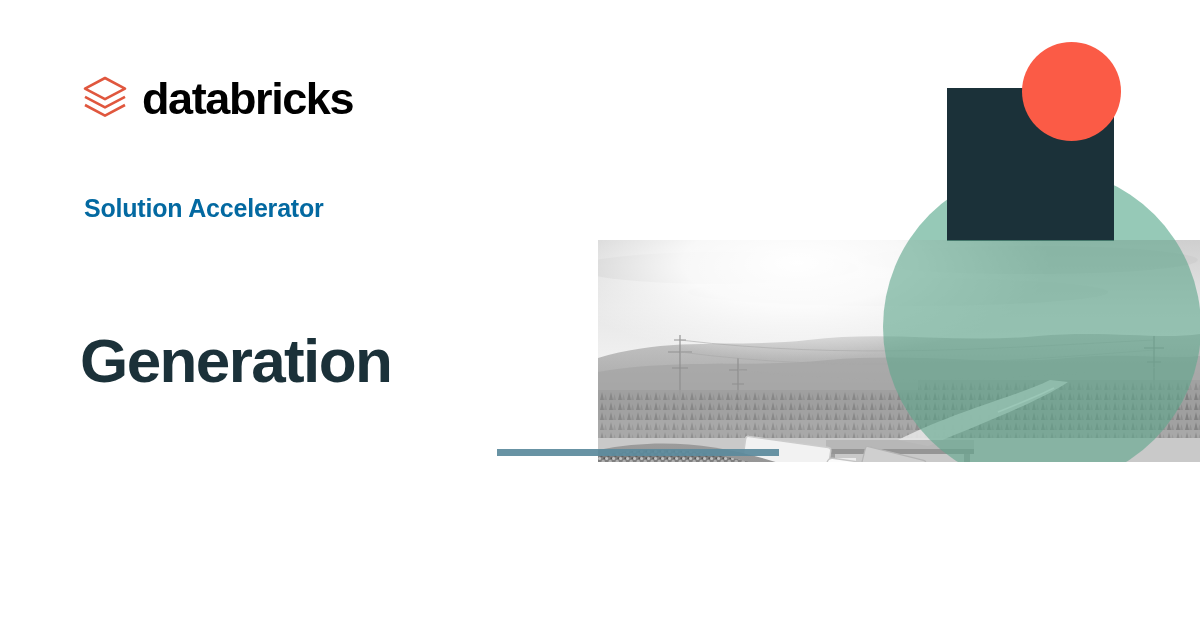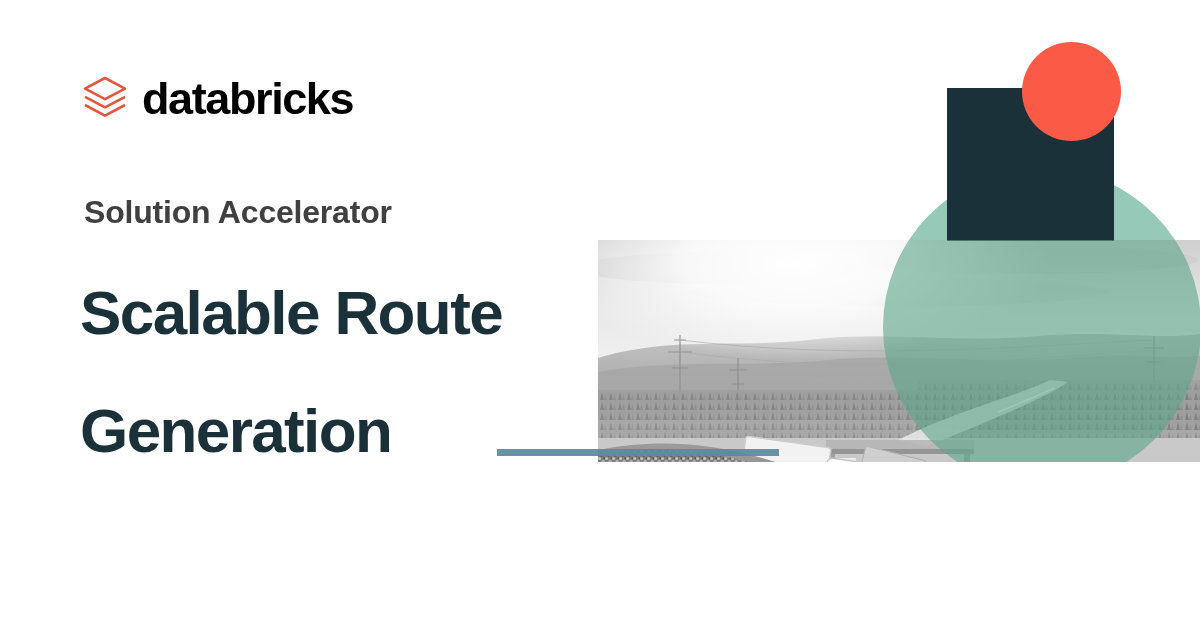--- a/index.html
+++ b/index.html
@@ -139,24 +139,24 @@
     letter-spacing: -1.4px;
     color: #000000;
     white-space: nowrap;
   }
 
   
   .eyebrow {
     position: absolute;
     left: 84px;
     top: 193px;
-    font-size: 32px;
+    font-size: 25px;
     line-height: 1.2;
     font-weight: 700;
-    color: #404040;
+    color: #0369a1;
     letter-spacing: -0.2px;
     z-index: 10;
     white-space: nowrap;
   }
   .headline {
     position: absolute;
     left: 80px;
     top: 236px;
     width: 470px;
     font-size: 62px;
@@ -356,17 +356,16 @@
           <polyline points="3,31 23,41.6 43,31"></polyline>
         </g>
       </svg>
     </span>
     <span class="logo-word">databricks</span>
   </div>
 
   <div class="eyebrow">Solution Accelerator</div>
 
   <h1 class="headline">
-    <span class="l1">Scalable Route</span>
     <span class="l2">Generation</span>
   </h1>
 
 </div>
 
 </body></html>

